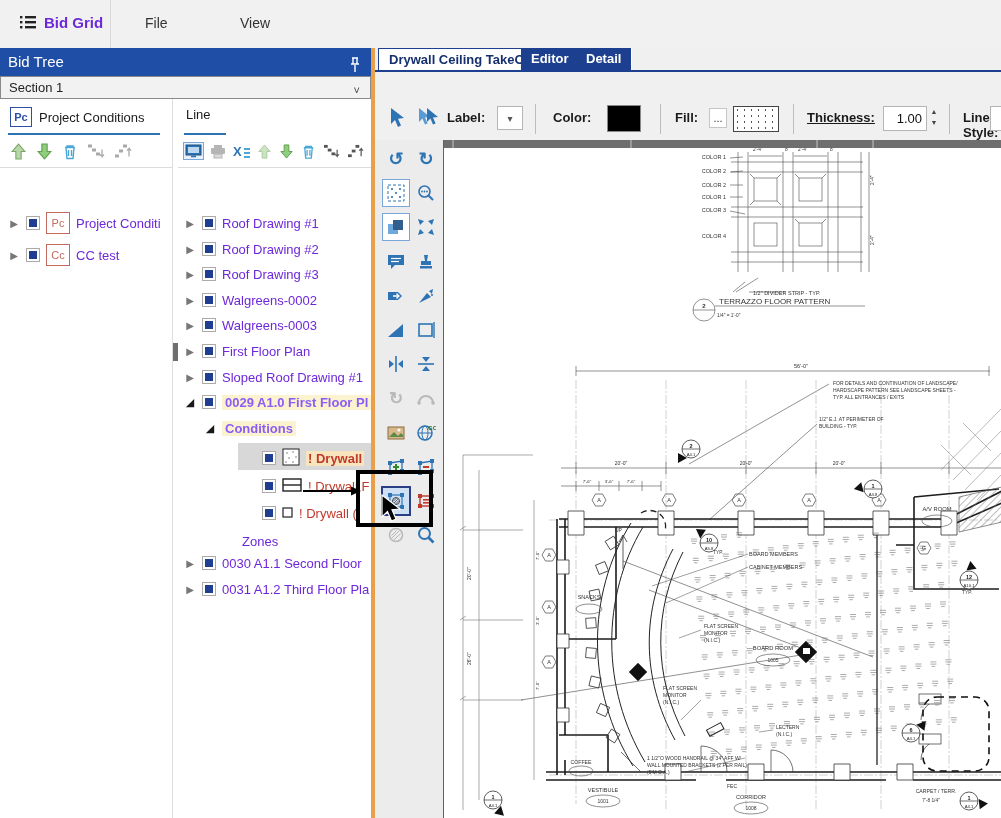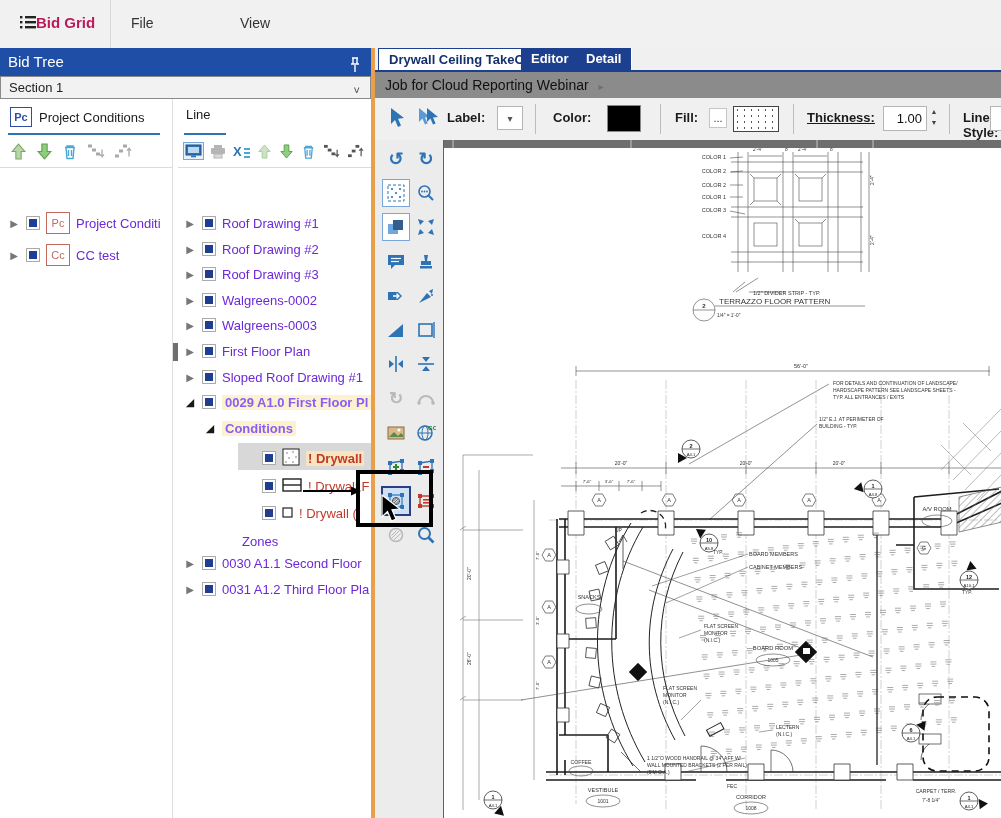--- a/index.html
+++ b/index.html
@@ -1,21 +1,21 @@
 <!DOCTYPE html>
 <html><head>
 <meta charset="utf-8">
 <style>
   * { box-sizing: border-box; margin:0; padding:0; }
   body { margin:0; background:#fff; }
   .app { position:relative; width:1001px; height:818px; overflow:hidden;
          font-family:"Liberation Sans", sans-serif; background:#fff; font-size:13px; color:#222; }
   
   .menubar { position:absolute; left:0; top:0; width:1001px; height:48px; background:#f1f1f1; }
-  .menu-app { position:absolute; left:20px; top:14px; font-weight:bold; font-size:15px; color:#be185d; display:flex; align-items:center; }
+  .menu-app { position:absolute; left:20px; top:14px; font-weight:bold; font-size:15px; color:#6d28d9; display:flex; align-items:center; gap:8px;}
   .menu-sep { position:absolute; left:110px; top:0; width:1px; height:48px; background:#d8d8d8; }
   .menu-item { position:absolute; top:15px; font-size:14px; color:#333; }
   
   .left-dock { position:absolute; left:0; top:48px; width:371px; height:770px; background:#fff; border-right:1px solid #c9c9c9;}
   .bidtree-header { position:absolute; left:0; top:0; width:371px; height:28px; background:#1f4ea6; color:#fff;
                     font-size:15px; line-height:28px; padding-left:8px; }
   .pin { position:absolute; right:10px; top:6px; }
   .section-combo { position:absolute; left:0; top:28px; width:371px; height:23px; background:#f2f2f2;
                    border:1px solid #8a8a8a; font-size:13px; line-height:21px; padding-left:8px; color:#222;}
   .combo-caret { position:absolute; right:10px; top:3px; color:#444; font-size:11px; }
@@ -98,21 +98,21 @@
             <rect x="5" y="0" width="11" height="2.4"></rect>
         <rect x="0" y="5" width="2.4" height="2.4"></rect>
             <rect x="5" y="5" width="11" height="2.4"></rect>
         <rect x="0" y="10" width="2.4" height="2.4"></rect>
             <rect x="5" y="10" width="11" height="2.4"></rect>
           </g>
       </svg>
       <span>Bid Grid</span>
     </div>
     <div class="menu-sep"></div>
-    <div class="menu-item" style="left:131px">File</div>
+    <div class="menu-item" style="left:145px">File</div>
     <div class="menu-item" style="left:240px">View</div>
   </div>
 
   <div class="left-dock">
     <div class="bidtree-header">
       <span>Bid Tree</span>
       <span class="pin">
         <svg width="12" height="16" viewBox="0 0 12 16">
             <g stroke="#fff" stroke-width="1.4" fill="none">
           <path d="M3 1h6M4 1v6M8 1v6M2 7h8M6 8v7"></path>
@@ -361,24 +361,20 @@
 
   <div class="orange-split"></div>
 
   <div class="right-dock">
     <div class="tabstrip">
       <div class="tab active" style="left:3px;">Drywall Ceiling TakeOff</div>
       <div class="tab" style="left:146px;">Editor</div>
       <div class="tab" style="left:201px;">Detail</div>
     </div>
     <div class="tabstrip-underline"></div>
-    <div class="jobbar">
-      <span>Job for Cloud Reporting Webinar</span>
-      <span class="caret">▸</span>
-    </div>
 
     <div class="htoolbar">
       <span style="position:absolute; left:12px; top:9px;">
         <svg width="18" height="22" viewBox="0 0 18 22">
             <path d="M4 1v16l4-4 3 7 3-1.4-3-6.8 6-.8Z" fill="#2e74b5"></path>
           </svg></span>
       <span style="position:absolute; left:40px; top:9px;">
         <svg width="24" height="22" viewBox="0 0 24 22">
             <path d="M4 1v14l3.4-3.4 2.6 6 2.6-1.2-2.6-5.8 5-.6Z" fill="#5b9bd5"></path>
             <path d="M12 1v14l3.4-3.4 2.6 6 2.6-1.2-2.6-5.8 5-.6Z" fill="#2e74b5"></path>

